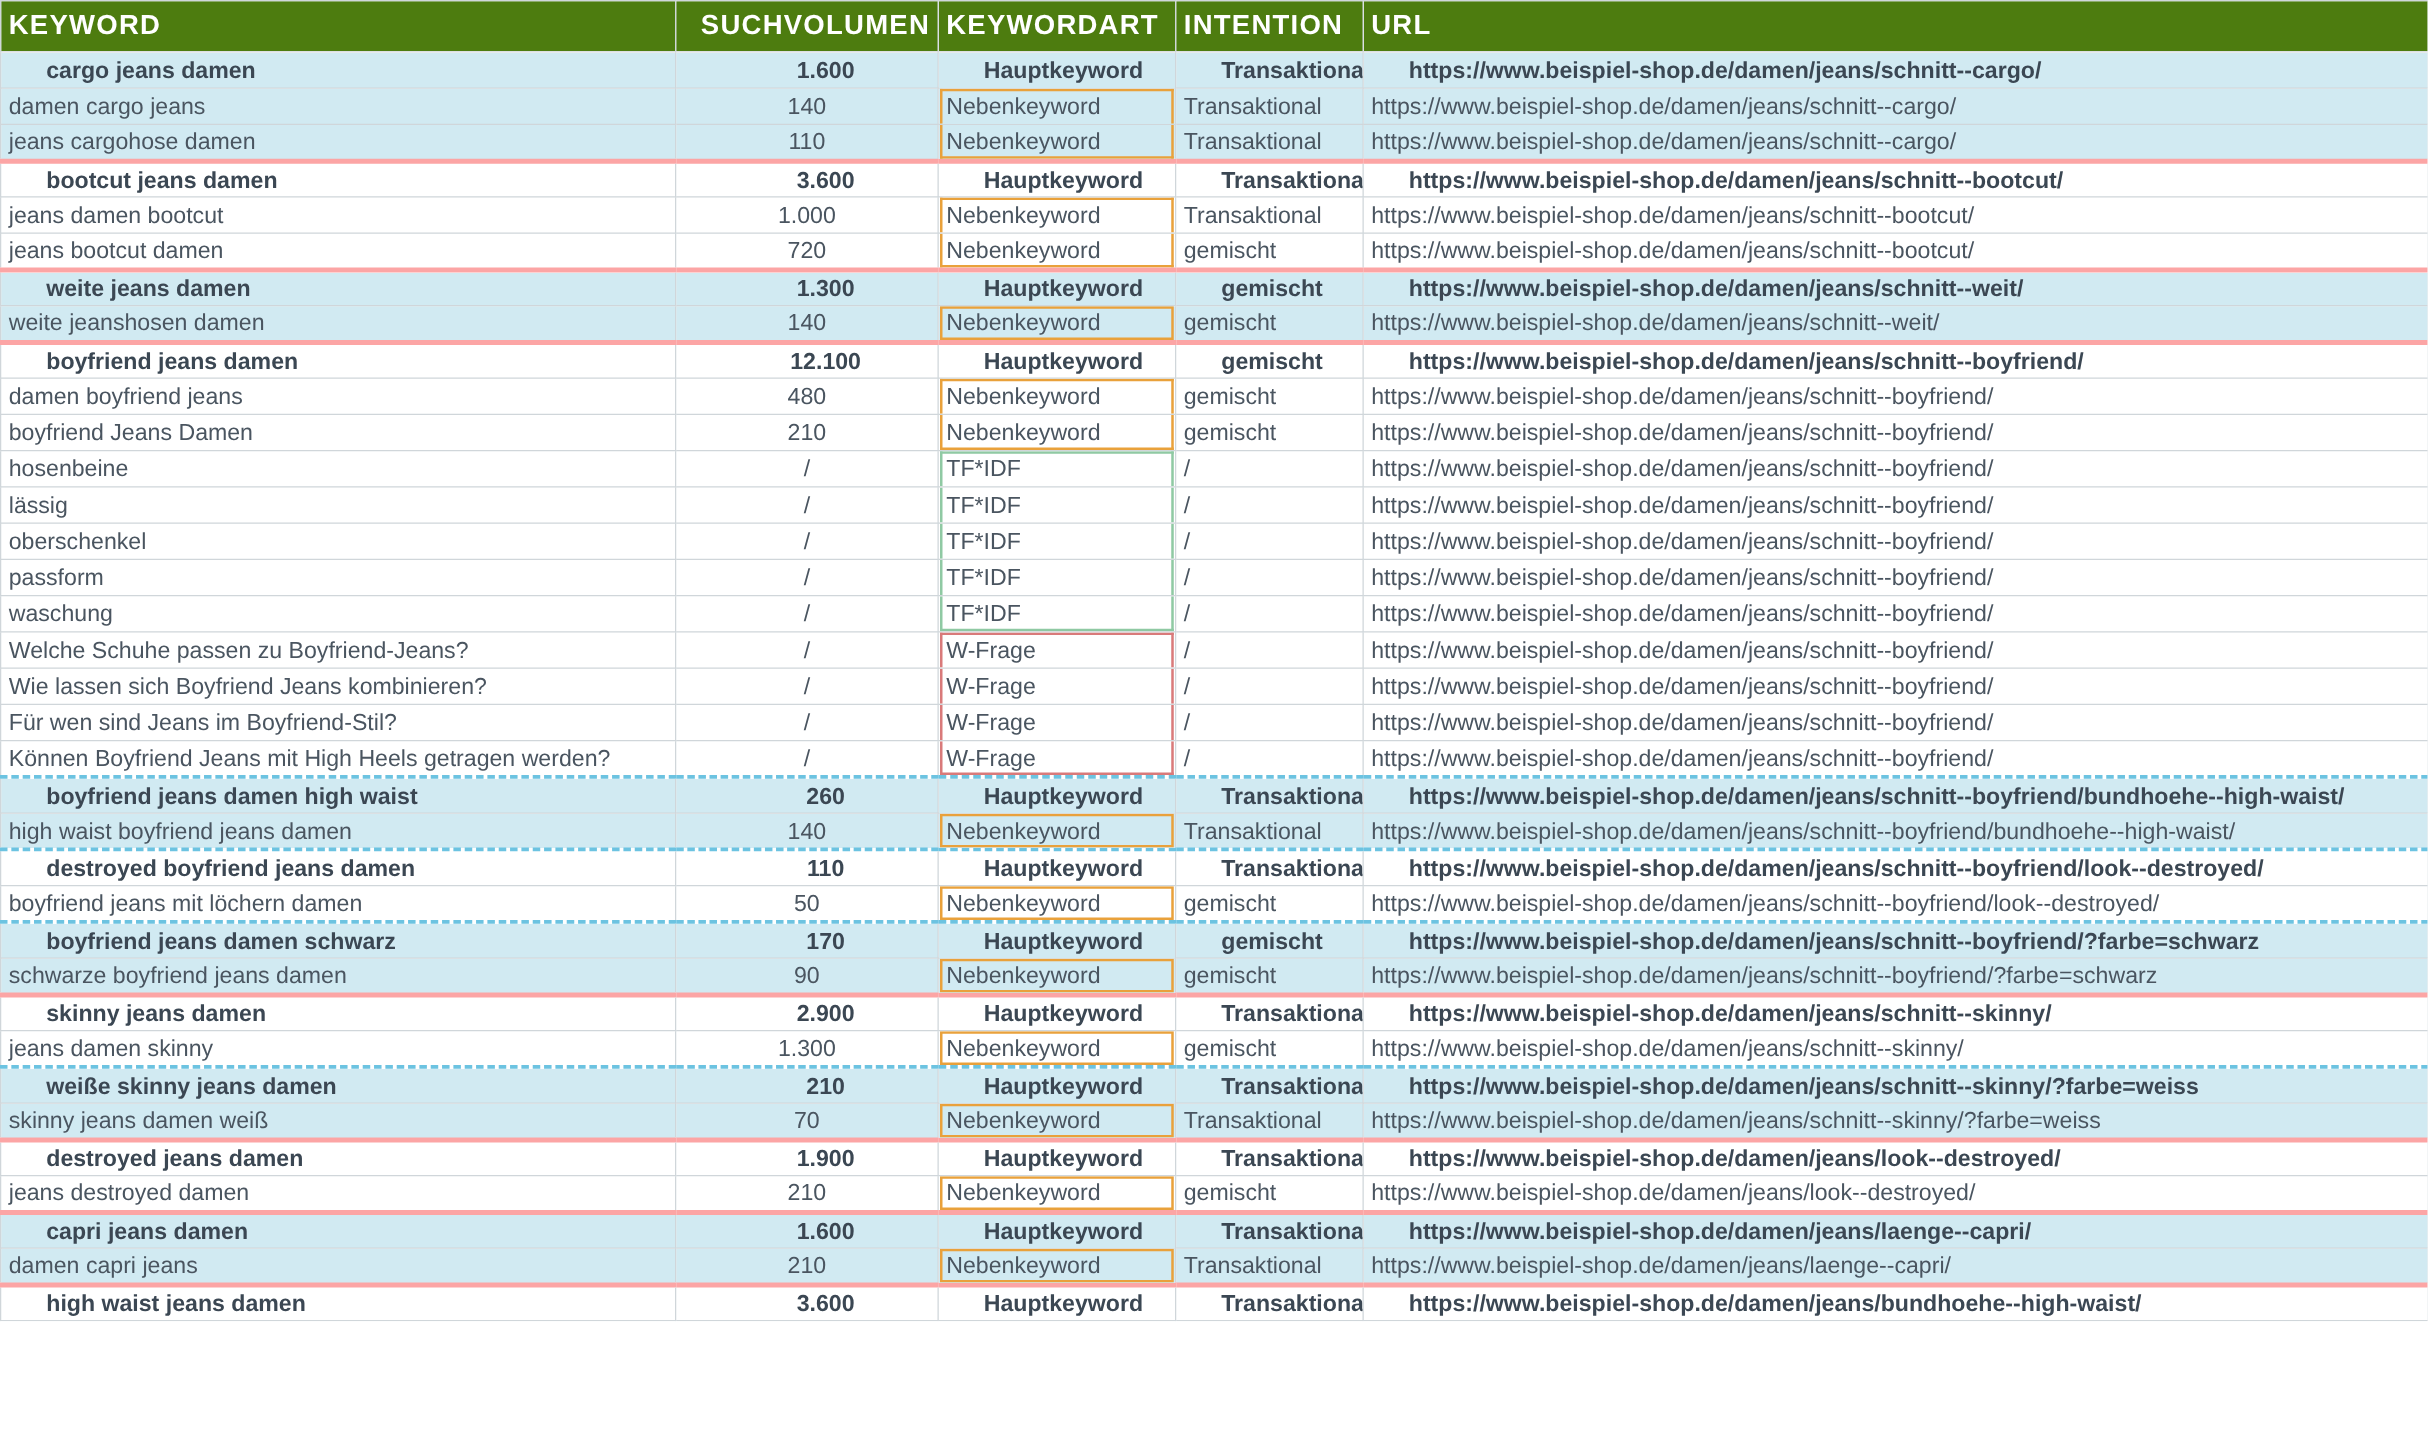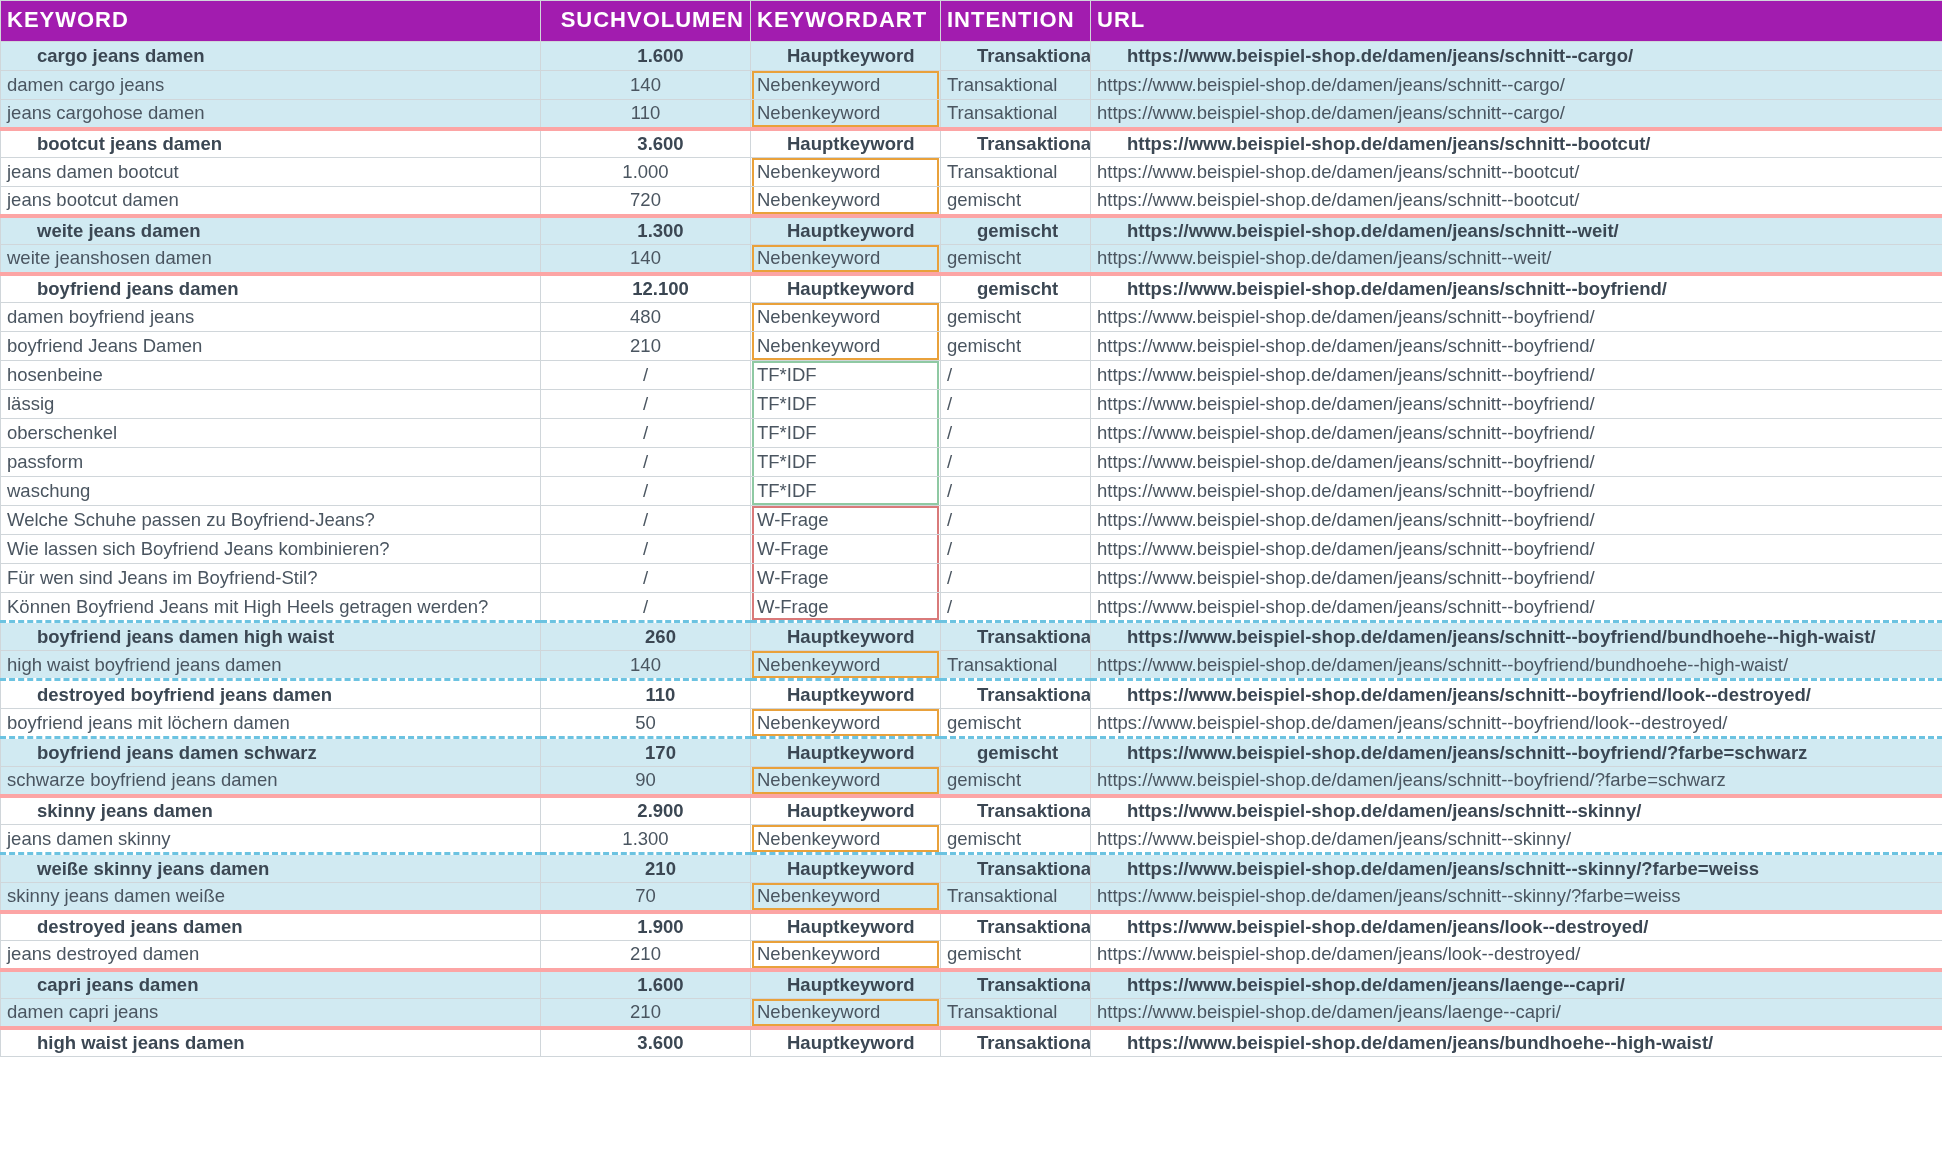--- a/index.html
+++ b/index.html
@@ -10,21 +10,21 @@
     font-size: 18.5px;
     color: #4a5560;
     background: #fff;
   }
   .table {
     width: 1942px;
     border-collapse: collapse;
     table-layout: fixed;
   }
   .hdr {
-    background: #a21caf;
+    background: #4d7c0f;
     color: #fff;
     font-family: "Arial Black", Arial, sans-serif;
     font-weight: 900;
     letter-spacing: 1px;
     font-size: 22px;
     text-transform: uppercase;
   }
   .hdr td { padding: 6px 6px 8px 6px; height: 38px; }
   td { padding: 2px 6px; height: 29px; vertical-align: middle; overflow: hidden; white-space: nowrap; }
   .col-kw  { width: 540px; }
@@ -270,21 +270,21 @@
         <td>https://www.beispiel-shop.de/damen/jeans/schnitt--skinny/</td>
       </tr>
       <tr class="row-highlight sep-dashed">
         <td class="bold">weiße skinny jeans damen</td>
         <td class="col-vol bold">210</td>
         <td class="art-cell bold">Hauptkeyword</td>
         <td class="bold">Transaktional</td>
         <td class="bold">https://www.beispiel-shop.de/damen/jeans/schnitt--skinny/?farbe=weiss</td>
       </tr>
       <tr class="row-highlight">
-        <td>skinny jeans damen weiße</td>
+        <td>skinny jeans damen weiß</td>
         <td class="col-vol">70</td>
         <td class="art-cell">Nebenkeyword<div class="art-box box-orange box-single"></div></td>
         <td>Transaktional</td>
         <td>https://www.beispiel-shop.de/damen/jeans/schnitt--skinny/?farbe=weiss</td>
       </tr>
       <tr class="sep-solid">
         <td class="bold">destroyed jeans damen</td>
         <td class="col-vol bold">1.900</td>
         <td class="art-cell bold">Hauptkeyword</td>
         <td class="bold">Transaktional</td>

